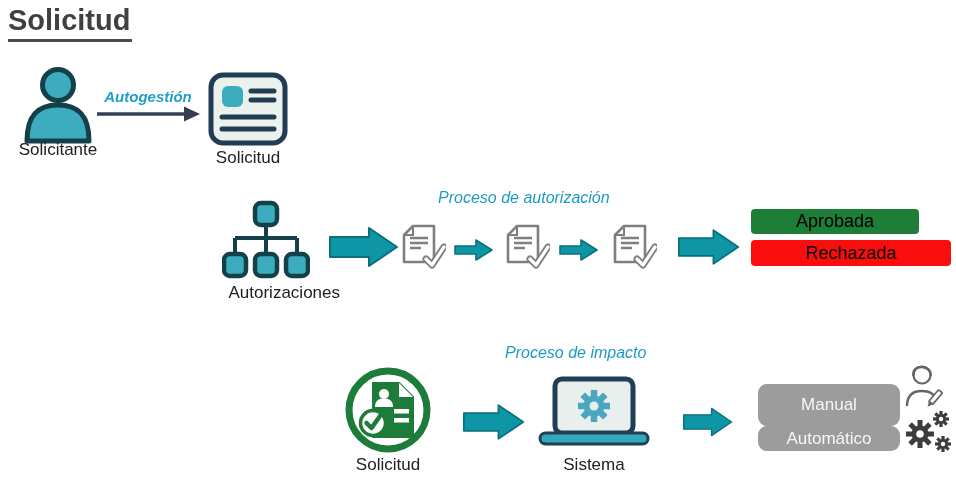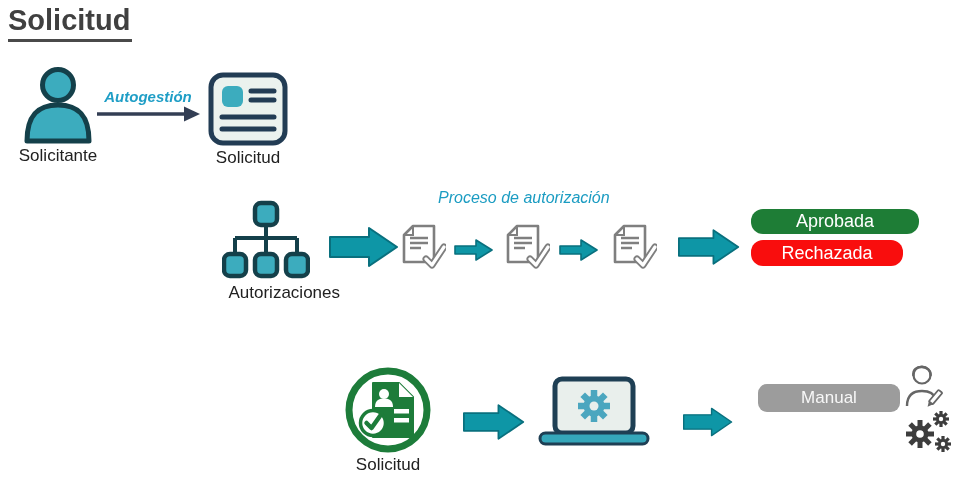--- a/index.html
+++ b/index.html
@@ -19,42 +19,42 @@
   }
   .process-label {
     position:absolute; font-style:italic;
     font-size:16px; color:#1b9cc2; white-space:nowrap;
   }
   .transition-label {
     position:absolute; text-align:center; font-style:italic; font-weight:600;
     font-size:15px; color:#1f9ec6; white-space:nowrap;margin-top:18px;
   }
   .banner {
-    position:absolute; border-radius:12px; color:#ffffff;
+    position:absolute; border-radius:4px; color:#000000;
     display:flex; align-items:center; justify-content:center;
   }
   .banner.approved  { background:#1e7d36; font-size:18px; }
   .banner.rejected  { background:#f90d0d; font-size:18px; }
   .banner.neutral   { background:#9c9c9c; font-size:17px; border-radius:9px; color:#f7f7f7; }
   svg { display:block; width:100%; height:100%; }
 </style>
 </head>
 <body>
 
 <div class="canvas">
 
   <div class="title">Solicitud</div>
 
   <div class="abs" style="left:20px; top:64px; width:76px; height:80px;">
     <svg viewBox="0 0 76 80">
       <path d="M7,77 C7,50 19,41 38,41 C57,41 69,50 69,77 Z" fill="#3cacbe" stroke="#14404a" stroke-width="5" stroke-linejoin="round"></path>
       <circle cx="38" cy="21" r="15.5" fill="#3cacbe" stroke="#14404a" stroke-width="5"></circle>
     </svg>
   </div>
-  <div class="icon-label" style="left:0px; top:146px; width:116px;">Solicitante</div>
+  <div class="icon-label" style="left:0px; top:140px; width:116px;">Solicitante</div>
 
   <div class="transition-label" style="left:95px; top:70px; width:106px;">Autogestión</div>
   <div class="abs" style="left:95px; top:103px; width:106px; height:22px;">
     <svg viewBox="0 0 106 22">
       <line x1="2" y1="11" x2="90" y2="11" stroke="#333e54" stroke-width="3.6"></line>
       <polygon points="89,3.5 105,11 89,18.5" fill="#333e54"></polygon>
     </svg>
   </div>
 
   <div class="abs" style="left:208px; top:72px; width:80px; height:74px;">
@@ -130,39 +130,40 @@
 
   <div class="abs" style="left:678px; top:227px; width:62px; height:40px;">
     <svg viewBox="0 0 70 42">
         <polygon points="1,11 40,11 40,2 68,21 40,40 40,31 1,31" fill="#0e96a6" stroke="#09707e" stroke-width="2" stroke-linejoin="round"></polygon>
       </svg>
   </div>
 
   <div class="banner approved" style="left:751px; top:209px; width:168px; height:25px;">
     <span>Aprobada</span>
   </div>
-  <div class="banner rejected" style="left:751px; top:240px; width:152px; height:26px;">
+  <div class="banner rejected" style="left:751px; top:240px; width:200px; height:26px;">
     <span>Rechazada</span>
   </div>
 
   <div class="abs" style="left:344px; top:366px; width:88px; height:88px;">
     <svg viewBox="0 0 88 88">
       <circle cx="44" cy="44" r="39" fill="#ffffff" stroke="#1d7c3a" stroke-width="7"></circle>
       <path d="M29,17 H55 L69,31 V71 H29 Z" fill="#1d7c3a" stroke="#1d7c3a" stroke-width="2" stroke-linejoin="round"></path>
       <path d="M55,17 L69,31 H55 Z" fill="#ffffff"></path>
       <circle cx="40" cy="28" r="5" fill="#ffffff"></circle>
       <path d="M31,41 C31,33.5 36,32.5 40,32.5 C44,32.5 49,33.5 49,41 Z" fill="#ffffff"></path>
       <rect x="50" y="43" width="15" height="4.5" fill="#ffffff"></rect>
       <rect x="50" y="52" width="15" height="4.5" fill="#ffffff"></rect>
       <circle cx="29" cy="57" r="12.5" fill="#ffffff" stroke="#1d7c3a" stroke-width="3.5"></circle>
       <path d="M22.5,57 L27.5,62 L36,50" fill="none" stroke="#1d7c3a" stroke-width="4.5" stroke-linecap="round" stroke-linejoin="round"></path>
     </svg>
   </div>
   <div class="icon-label" style="left:334px; top:455px; width:108px;">Solicitud</div>
 
+  <div class="process-label" style="left:505px; top:344px; width:164px;">Proceso de impacto</div>
 
   <div class="abs" style="left:463px; top:403px; width:62px; height:38px;">
     <svg viewBox="0 0 70 42">
         <polygon points="1,11 40,11 40,2 68,21 40,40 40,31 1,31" fill="#0e96a6" stroke="#09707e" stroke-width="2" stroke-linejoin="round"></polygon>
       </svg>
   </div>
 
   <div class="abs" style="left:538px; top:376px; width:112px; height:72px;">
     <svg viewBox="0 0 112 72">
       <rect x="17" y="3" width="78" height="54" rx="7" fill="#e9efec" stroke="#1e3f54" stroke-width="5"></rect>
@@ -174,42 +175,46 @@
         <line x1="50" y1="30" x2="40" y2="30"></line>
           <line x1="51.8" y1="25.8" x2="44.7" y2="18.7"></line>
         <line x1="56" y1="24" x2="56" y2="14"></line>
           <line x1="60.2" y1="25.8" x2="67.3" y2="18.7"></line>
       </g>
       <circle cx="56" cy="30" r="10.5" fill="#4ba6bf"></circle>
       <circle cx="56" cy="30" r="4.5" fill="#e9efec"></circle>
       <rect x="2" y="57" width="108" height="11" rx="5.5" fill="#35a7ba" stroke="#1e3f54" stroke-width="3"></rect>
     </svg>
   </div>
+  <div class="icon-label" style="left:544px; top:455px; width:100px;">Sistema</div>
 
   <div class="abs" style="left:683px; top:404px; width:50px; height:36px;">
     <svg viewBox="0 0 70 42">
         <polygon points="1,11 40,11 40,2 68,21 40,40 40,31 1,31" fill="#0e96a6" stroke="#09707e" stroke-width="2" stroke-linejoin="round"></polygon>
       </svg>
   </div>
 
-  <div class="banner neutral" style="left:758px; top:384px; width:142px; height:28px;">
+  <div class="banner neutral" style="left:758px; top:384px; width:142px; height:42px;">
     <span>Manual</span>
   </div>
   <div class="abs" style="left:901px; top:362px; width:42px; height:48px;">
     <svg viewBox="0 0 42 48">
       <circle cx="21" cy="13" r="8.5" fill="#ffffff" stroke="#666666" stroke-width="2.2"></circle>
       <path d="M29.5,14 C32,3 10,1 12.5,14" fill="none" stroke="#666666" stroke-width="2.4"></path>
       <path d="M6,44 C6,32 13,29 21,29 C28,29 33,31 34.5,37" fill="none" stroke="#666666" stroke-width="2.4"></path>
       <g transform="rotate(40 33 37)">
         <rect x="30.5" y="27" width="5" height="15" rx="1" fill="#ffffff" stroke="#666666" stroke-width="1.8"></rect>
         <path d="M33,47 L30.5,42 H35.5 Z" fill="#666666"></path>
       </g>
     </svg>
   </div>
 
+  <div class="banner neutral" style="left:758px; top:426px; width:142px; height:25px;">
+    <span>Automático</span>
+  </div>
   <div class="abs" style="left:903px; top:410px; width:50px; height:44px;">
     <svg viewBox="0 0 50 44">
       <g stroke="#3d3d3d" stroke-width="5">
         <line x1="22" y1="24" x2="31" y2="24"></line>
           <line x1="20.5" y1="27.5" x2="26.9" y2="33.9"></line>
         <line x1="17" y1="29" x2="17" y2="38"></line>
           <line x1="13.5" y1="27.5" x2="7.1" y2="33.9"></line>
         <line x1="12" y1="24" x2="3" y2="24"></line>
           <line x1="13.5" y1="20.5" x2="7.1" y2="14.1"></line>
         <line x1="17" y1="19" x2="17" y2="10"></line>

